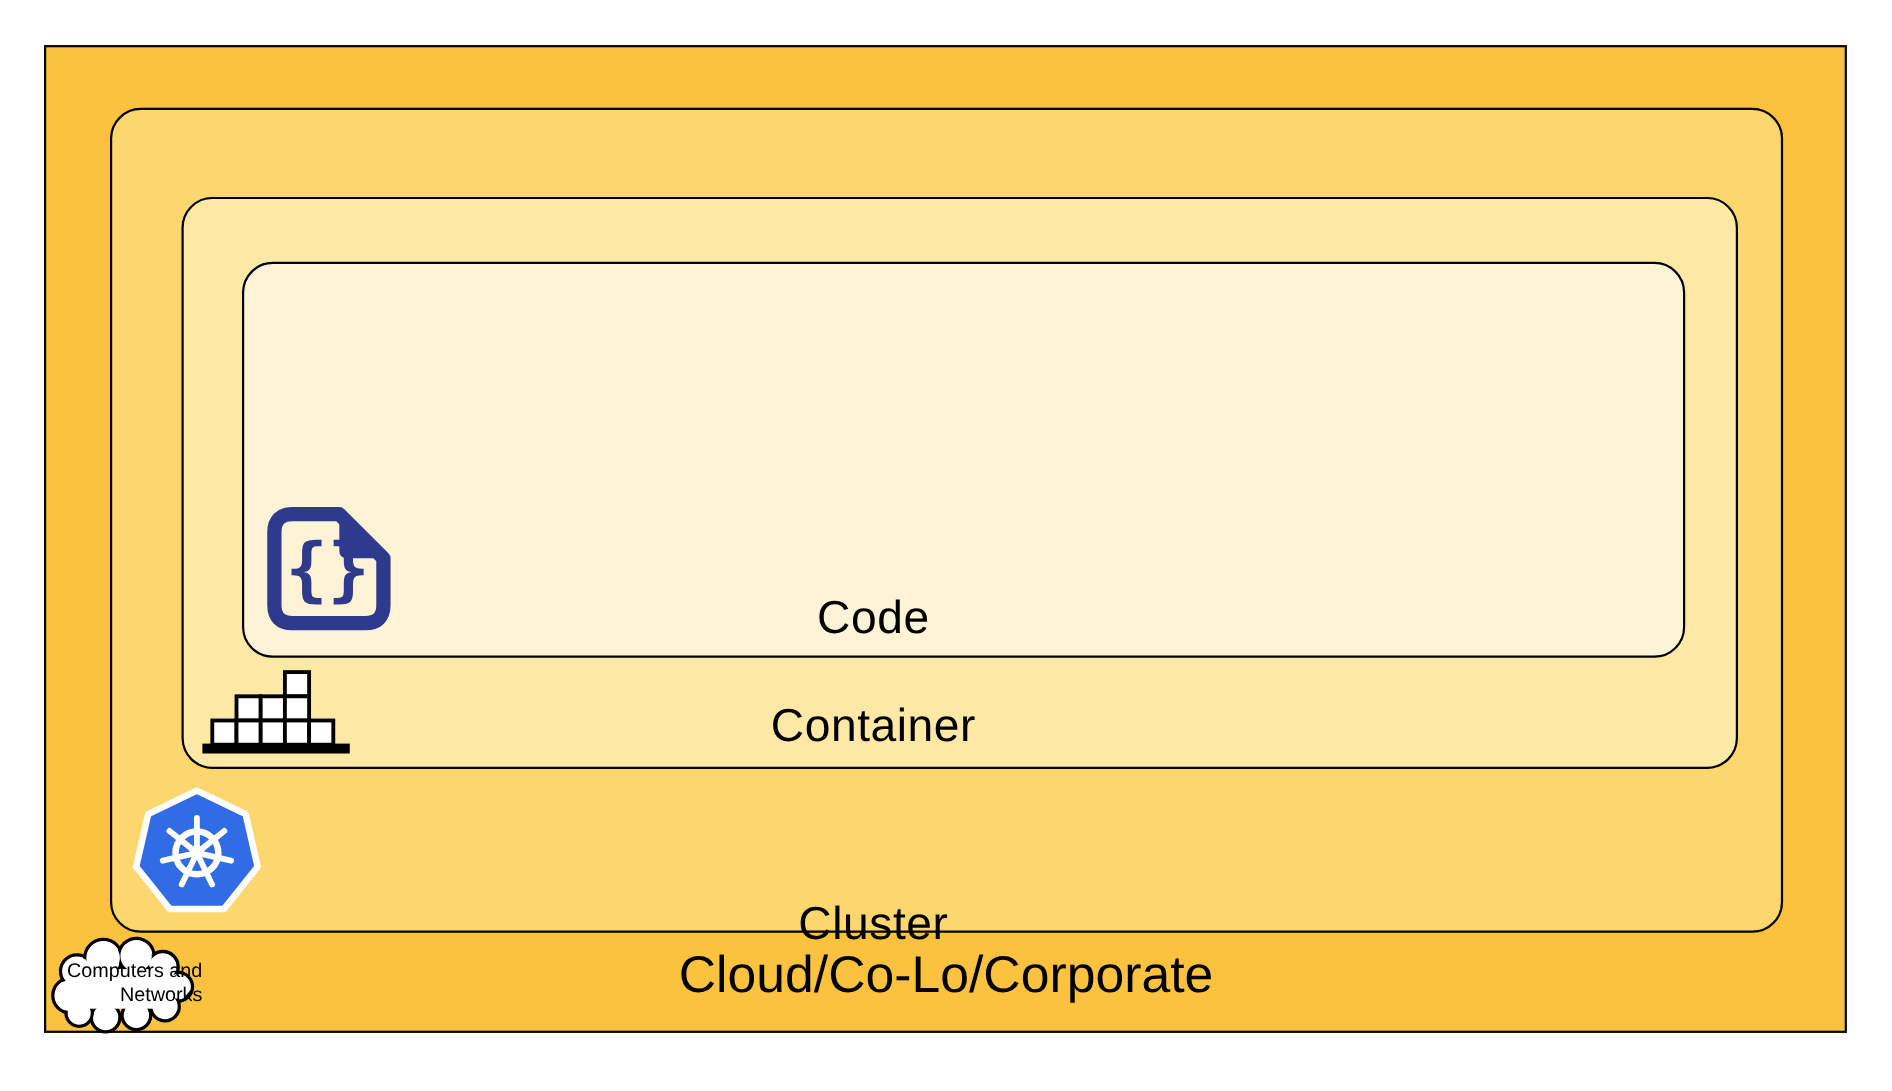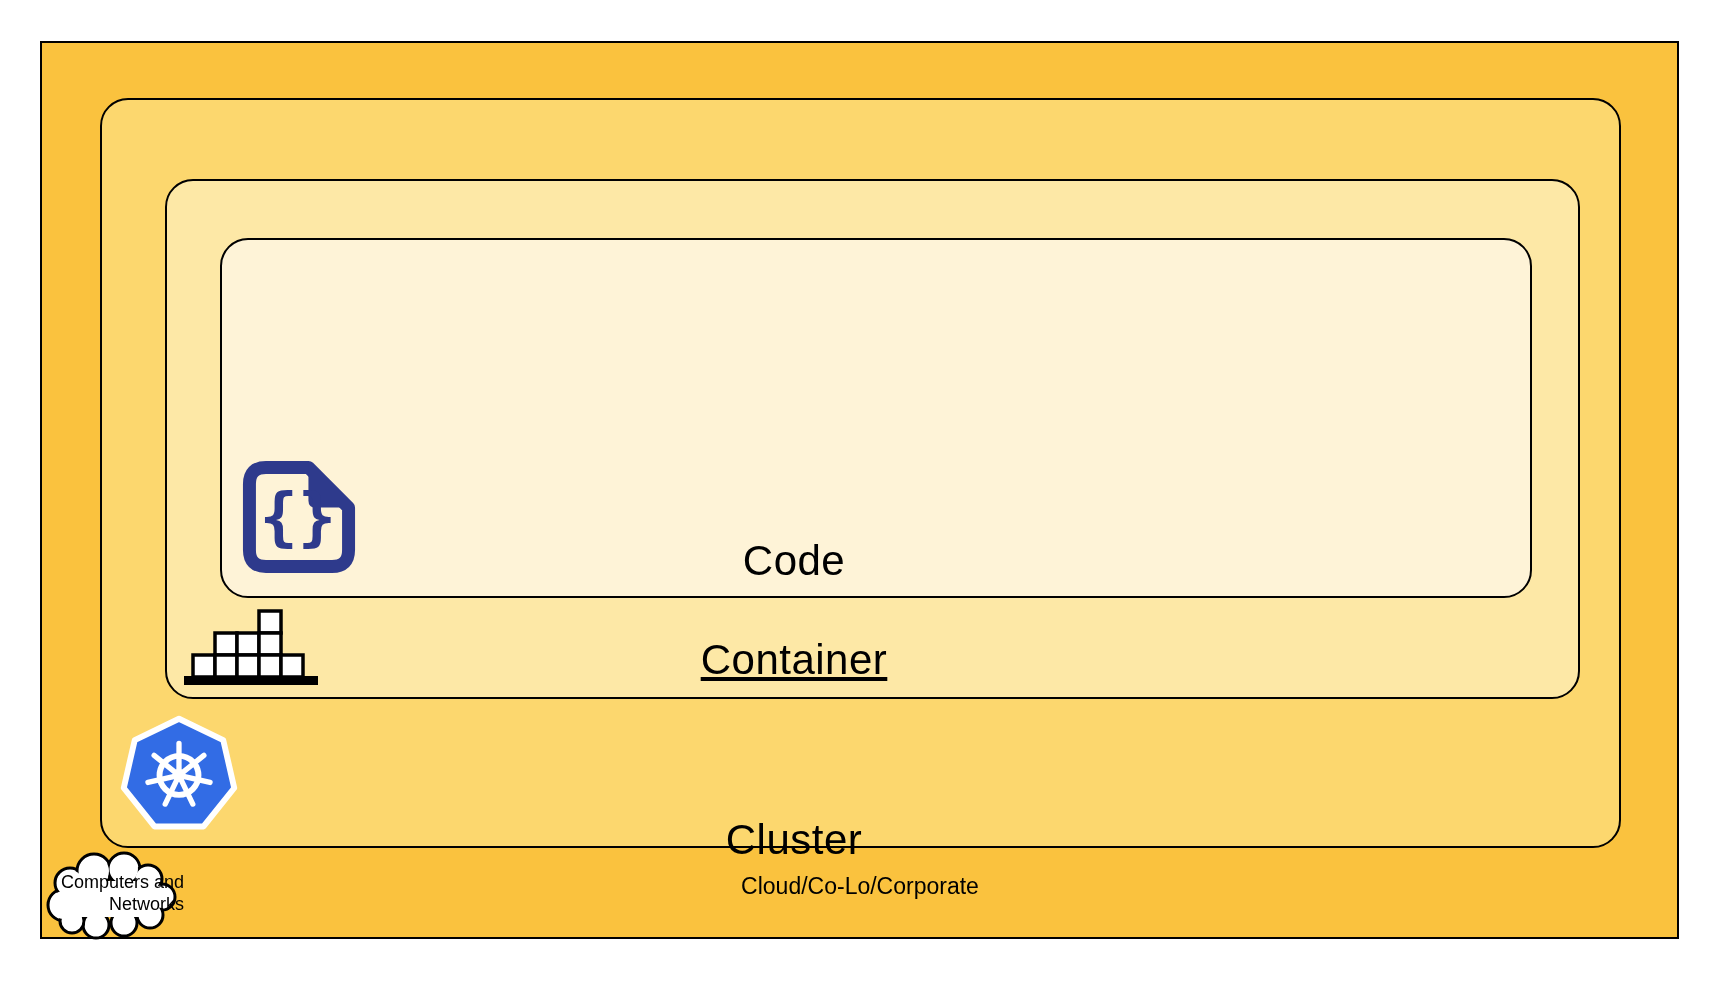--- a/index.html
+++ b/index.html
@@ -15,21 +15,21 @@
   .layer-label{
     position:absolute;left:0;width:1588px;
     text-align:center;color:#000;
     font-size:42px;line-height:40px;
     letter-spacing:0.5px;
     white-space:pre;
   }
   .dc-label{
     position:absolute;left:0;width:1720px;
     text-align:center;color:#000;
-    font-size:23px;line-height:40px;
+    font-size:47px;line-height:40px;
   }
   .icon-wrap{position:absolute;}
   .cloud-text{
     position:absolute;left:0;top:22px;width:148px;
     text-align:right;color:#000;
     font-size:18px;line-height:22px;
   }
 </style>
 </head>
 <body>
@@ -39,21 +39,21 @@
   <div class="layer" style="left: 40px; top: 41px; width: 1639px; height: 898px; background-color: rgb(250, 194, 62);"></div>
 
   <div class="layer rounded" style="left: 100px; top: 98px; width: 1521px; height: 750px; background-color: rgb(252, 215, 110);"></div>
 
   <div class="layer rounded" style="left: 165px; top: 179px; width: 1415px; height: 520px; background-color: rgb(253, 232, 166);"></div>
 
   <div class="layer rounded" style="left: 220px; top: 238px; width: 1312px; height: 360px; background-color: rgb(254, 243, 215);"></div>
 
   <div class="layer-label" style="top:541px;">Code</div>
 
-  <div class="layer-label" style="top:640px;text-decoration:underline;">Container</div>
+  <div class="layer-label" style="top:640px;">Container</div>
 
   <div class="layer-label" style="top:820px;">Cluster</div>
 
   <div class="dc-label" style="top:866px;">
     <div>Cloud/Co-Lo/Corporate</div>
   </div>
 
   <div class="icon-wrap" style="left:240px;top:456px;width:118px;height:122px;">
     <svg width="118" height="122" viewBox="0 0 100 100">
       <path d="M22,8 H58 L92,42 V78 Q92,92 78,92 H22 Q8,92 8,78 V22 Q8,8 22,8 Z" fill="none" stroke-width="11" stroke-linejoin="round" stroke="#2E3A8C"></path>

